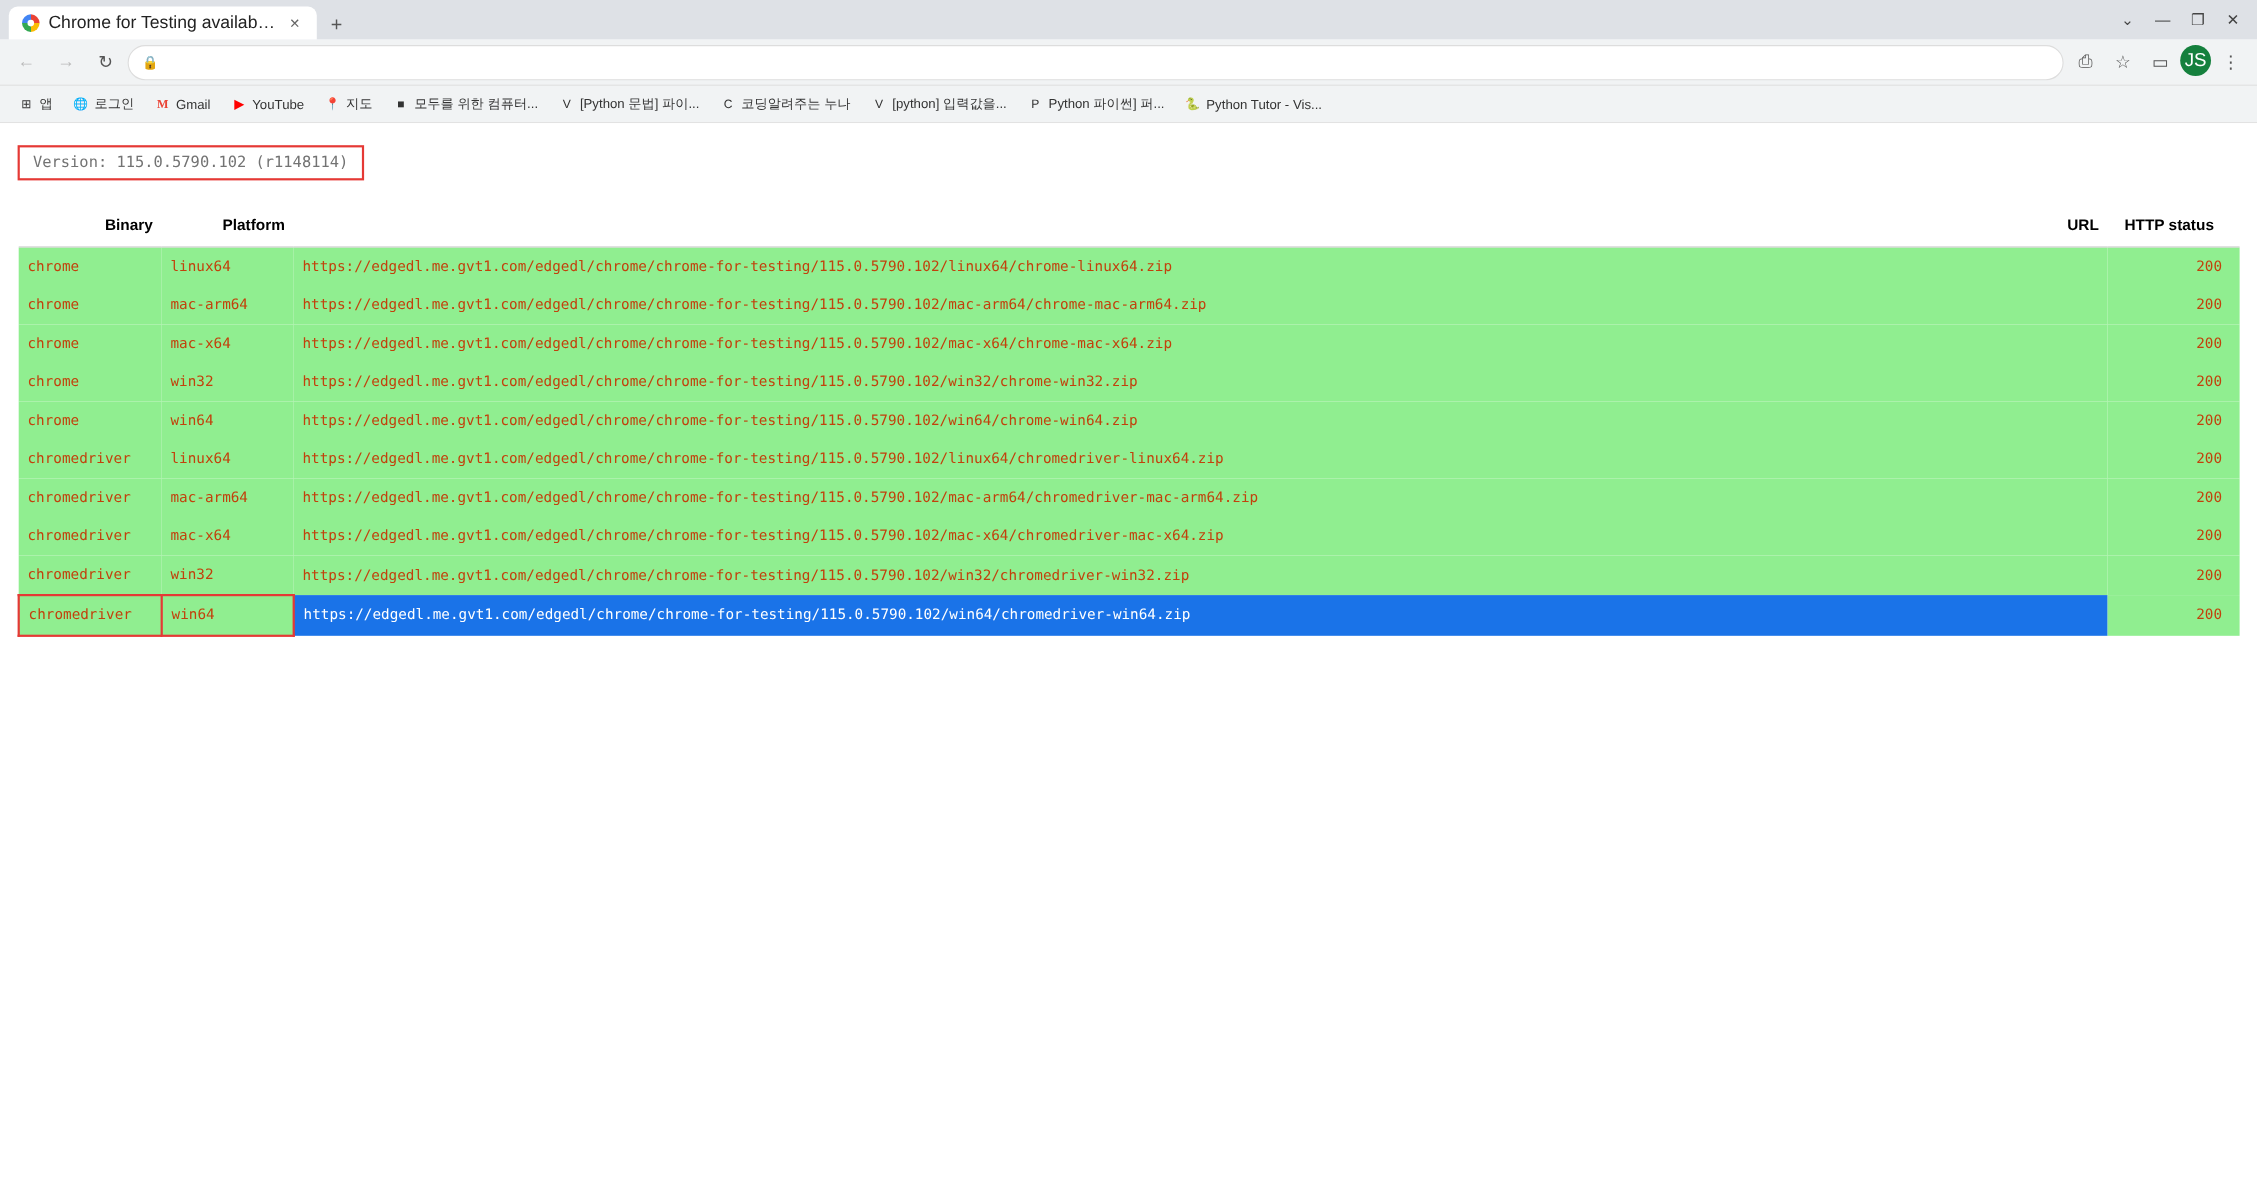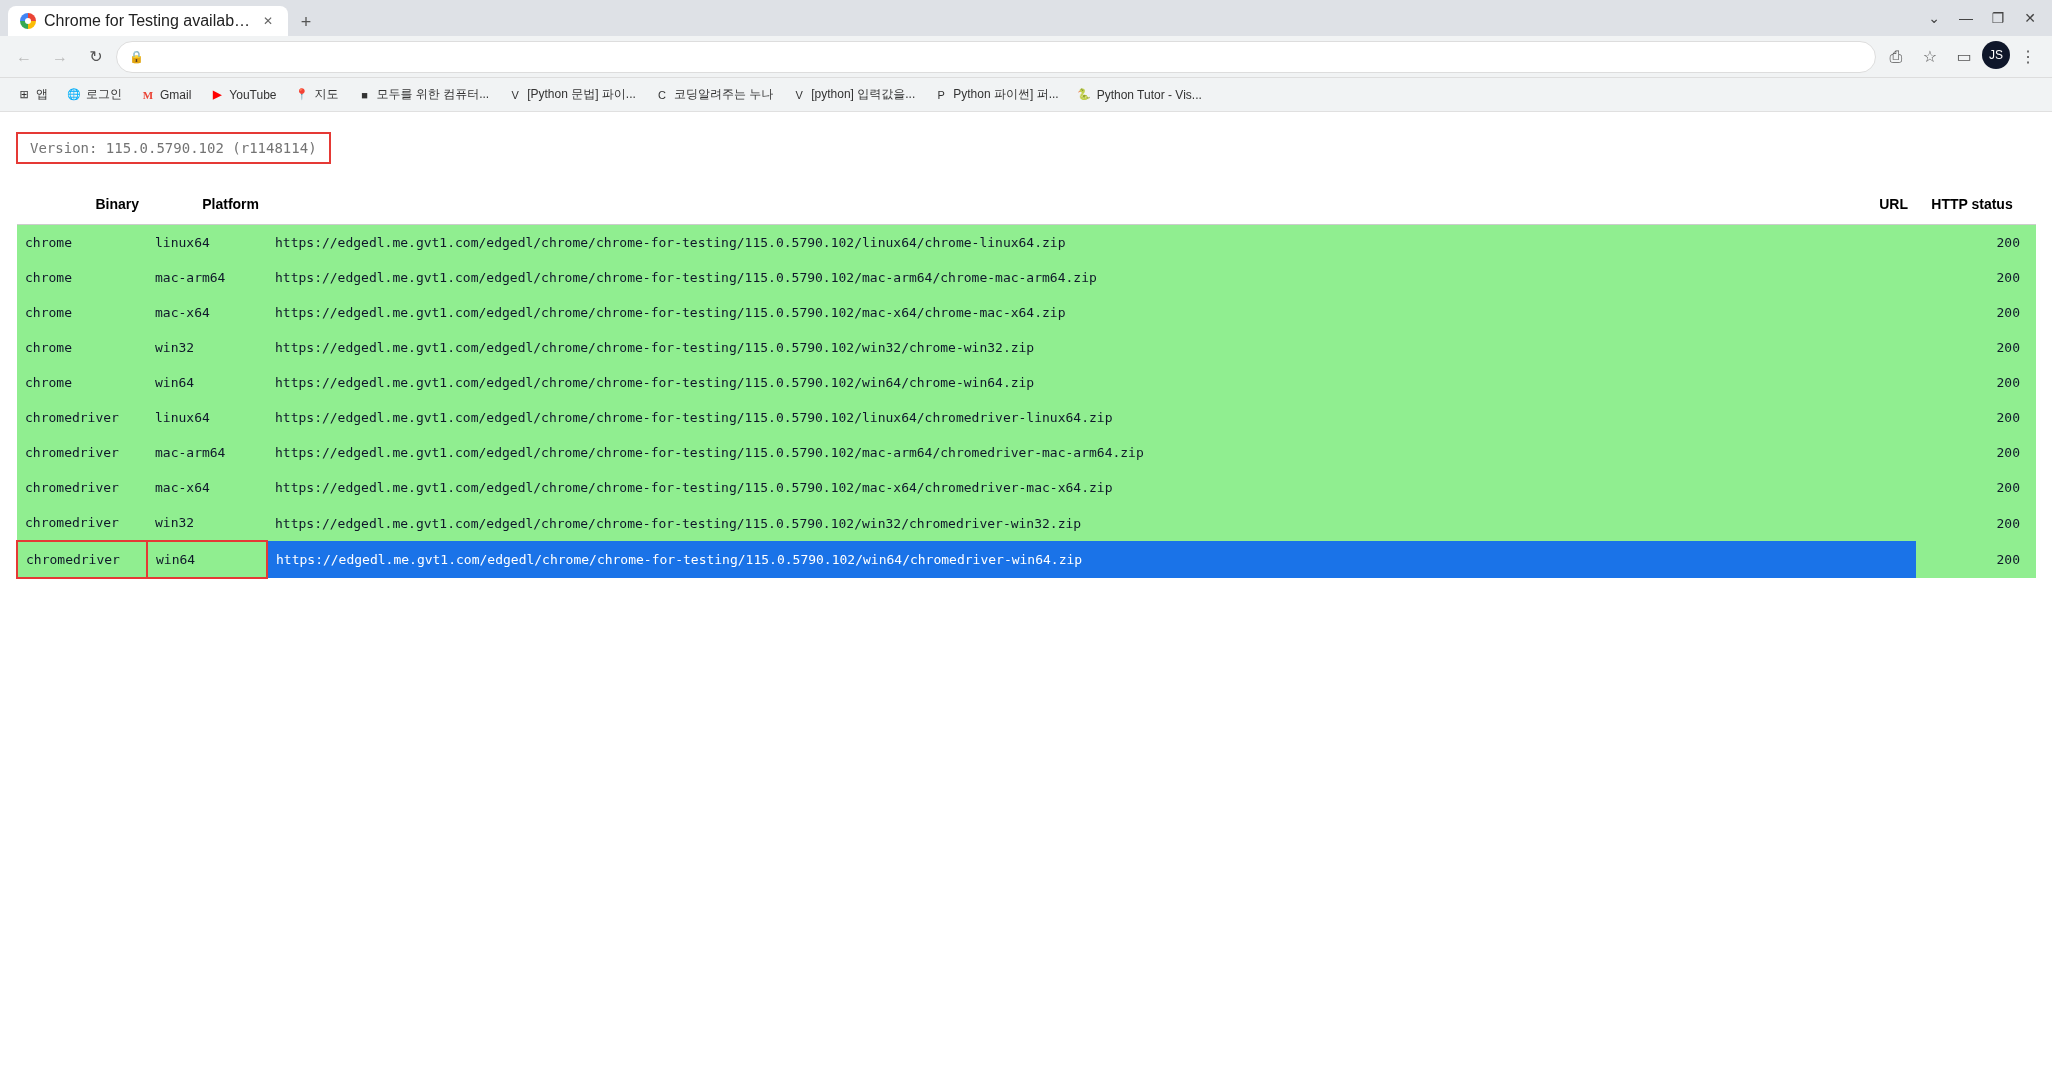--- a/index.html
+++ b/index.html
@@ -168,21 +168,21 @@
       border-bottom: 1px solid #ccc;
     }
     .data-table thead tr th.col-status {
       text-align: center;
       padding-right: 16px;
     }
     .data-table tbody tr td {
       padding: 10px 8px;
       font-family: monospace;
       font-size: 13px;
-      color: #0f172a;
+      color: #c2410c;
       background: #90ee90;
     }
     .data-table tbody tr td.col-status {
       text-align: right;
       padding-right: 16px;
     }
     .col-binary { width: 130px; }
     .col-platform { width: 120px; }
     .col-url { }
     .col-status { width: 120px; }
@@ -240,21 +240,21 @@
   <div class="nav-btn disabled">←</div>
   <div class="nav-btn disabled">→</div>
   <div class="nav-btn">↻</div>
   <div class="address-bar">
     <span class="lock-icon">🔒</span>
   </div>
   <div class="nav-actions">
     <div class="nav-btn">⎙</div>
     <div class="nav-btn">☆</div>
     <div class="nav-btn">▭</div>
-    <div class="nav-btn" style="background:#0f172a; color:#fff; border-radius:50%; width:28px; height:28px; font-size:12px; display:flex; align-items:center; justify-content:center;">JS</div>
+    <div class="nav-btn" style="background:#15803d; color:#fff; border-radius:50%; width:28px; height:28px; font-size:17px; display:flex; align-items:center; justify-content:center;">JS</div>
     <div class="nav-btn">⋮</div>
   </div>
 </div>
 
 <div class="bookmarks-bar" id="bookmarks-bar">
     <div class="bookmark-item">
       <span class="bk-icon">⊞</span>
       <span>앱</span>
     </div>
     <div class="bookmark-item">

